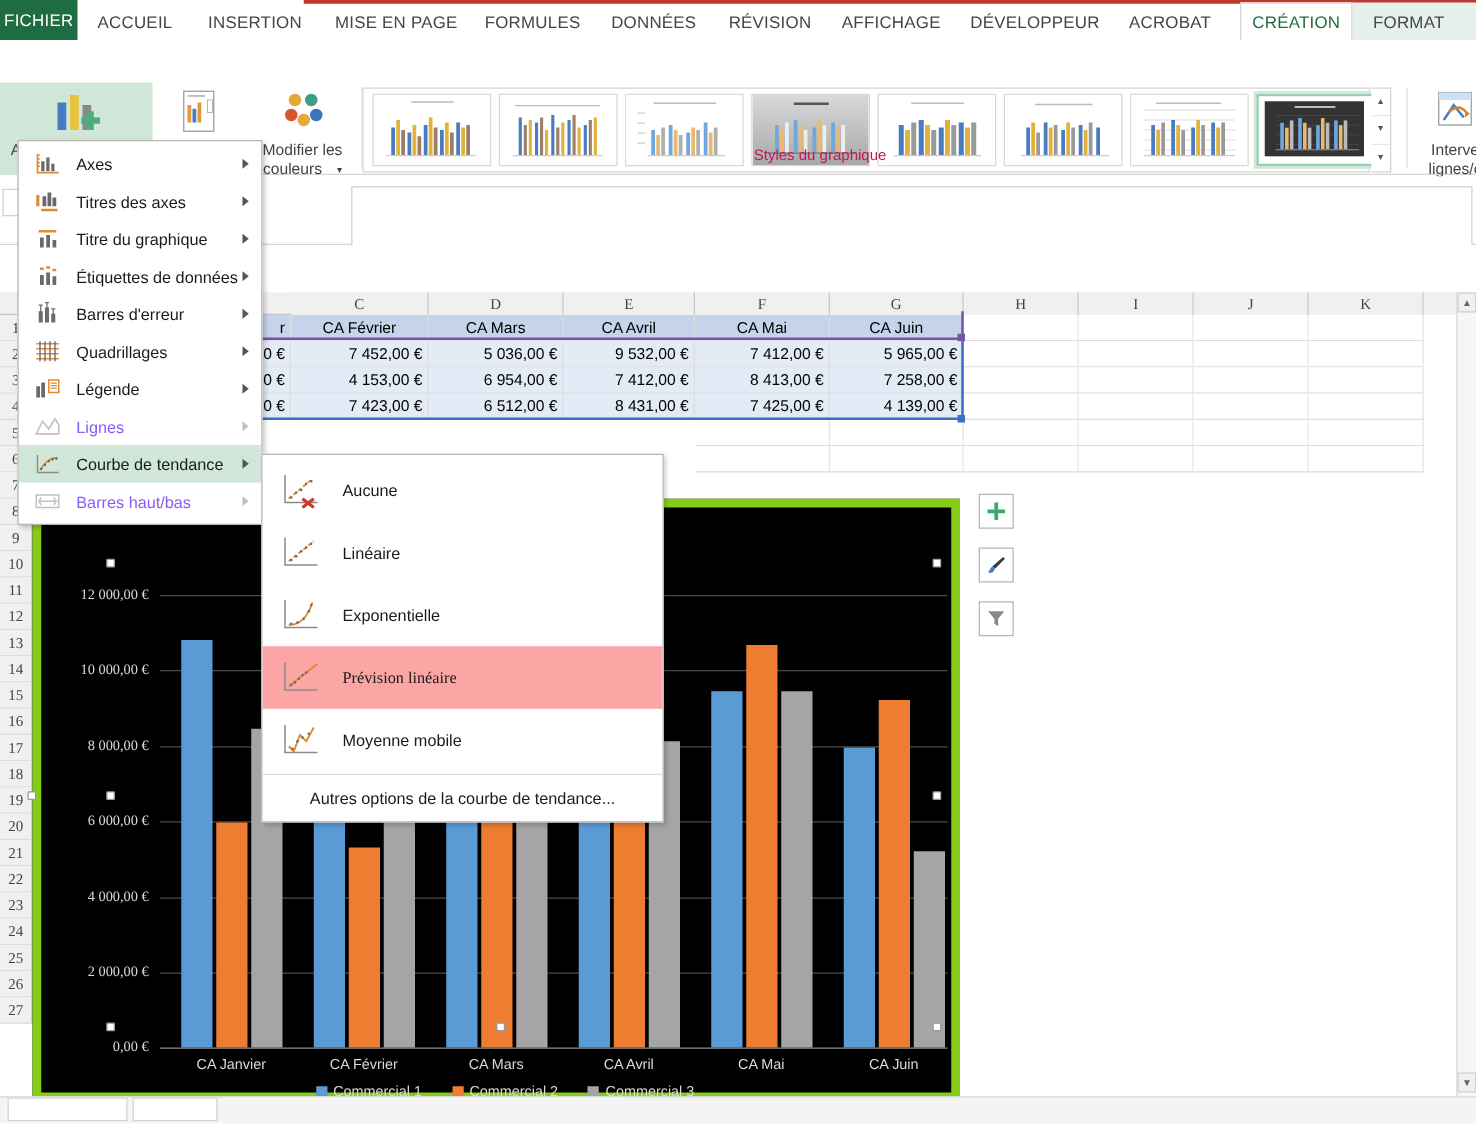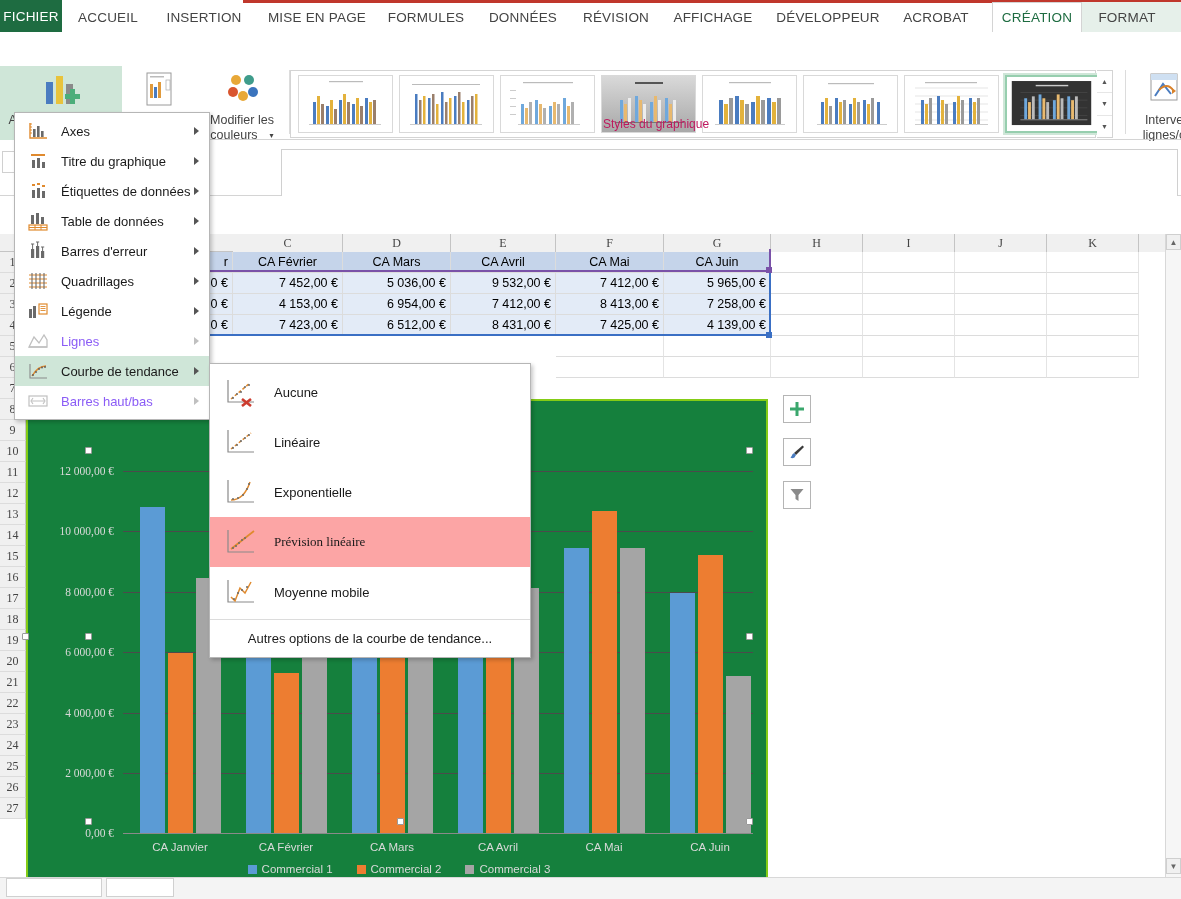--- a/index.html
+++ b/index.html
@@ -144,21 +144,21 @@
   .cell.emptyrow { background: #fff; border-right: 1px solid #e4e4e4; }
 
   .sel-purple { position: absolute; background: #7a52a8; }
   .sel-blue { position: absolute; background: #3a6fc4; }
   .handle-sq { position: absolute; width: 6px; height: 6px; background: #7a52a8; }
   .handle-sq.b { background: #3a6fc4; }
 
   
   .chart-obj {
     position: absolute; left: 26px; top: 203px; width: 742px; height: 482px;
-    background: #15803d; border: 2px solid #84cc16;
+    background: #000000; border: 7px solid #84cc16;
   }
   .chart-plot { position: absolute; left: 0; top: 0; width: 742px; height: 482px; }
   .ytick {
     position: absolute; right: 100%; transform: translateY(-50%);
     font-size: 11.5px; color: #d9d9d9; white-space: nowrap; padding-right: 9px;
     font-family: "Liberation Serif", serif;
   }
   .gline { position: absolute; height: 1px; background: #4b4b4b; }
   .xlabel {
     position: absolute; font-size: 11.5px; color: #d9d9d9;
@@ -816,20 +816,33 @@
           <rect x="6" y="8" width="2.6" height="8" fill="#6a6a6a"></rect>
           <rect x="10" y="5" width="2.6" height="11" fill="#6a6a6a"></rect>
           <rect x="14" y="10" width="2.6" height="6" fill="#6a6a6a"></rect>
           <path d="M3 3h2M3 6h2M3 9h2M3 12h2" stroke="#e08a2e" stroke-width="1"></path>
         </svg>
       </span>
       <span>Axes</span>
       <span class="arrow"></span>
     </div>
 
+    <div class="menu-item">
+      <span class="mi-icon">
+        <svg width="22" height="20" viewBox="0 0 22 20">
+          <rect x="2" y="5" width="2.5" height="9" fill="#e08a2e"></rect>
+          <rect x="7" y="6" width="3" height="8" fill="#6a6a6a"></rect>
+          <rect x="11" y="3" width="3" height="11" fill="#6a6a6a"></rect>
+          <rect x="15" y="7" width="3" height="7" fill="#6a6a6a"></rect>
+          <rect x="6" y="16" width="13" height="2" fill="#e08a2e"></rect>
+        </svg>
+      </span>
+      <span>Titres des axes</span>
+      <span class="arrow"></span>
+    </div>
 
     <div class="menu-item">
       <span class="mi-icon">
         <svg width="22" height="20" viewBox="0 0 22 20">
           <rect x="4" y="3" width="14" height="2" fill="#e08a2e"></rect>
           <rect x="5" y="9" width="3" height="8" fill="#6a6a6a"></rect>
           <rect x="10" y="7" width="3" height="10" fill="#6a6a6a"></rect>
           <rect x="15" y="11" width="3" height="6" fill="#6a6a6a"></rect>
         </svg>
       </span>
@@ -845,33 +858,20 @@
           <rect x="15" y="4" width="3" height="2" fill="#e08a2e"></rect>
           <rect x="5" y="9" width="3" height="8" fill="#6a6a6a"></rect>
           <rect x="10" y="7" width="3" height="10" fill="#6a6a6a"></rect>
           <rect x="15" y="10" width="3" height="7" fill="#6a6a6a"></rect>
         </svg>
       </span>
       <span>Étiquettes de données</span>
       <span class="arrow"></span>
     </div>
 
-    <div class="menu-item">
-      <span class="mi-icon">
-        <svg width="22" height="20" viewBox="0 0 22 20">
-          <rect x="4" y="4" width="3" height="9" fill="#6a6a6a"></rect>
-          <rect x="9" y="2" width="3" height="11" fill="#6a6a6a"></rect>
-          <rect x="14" y="6" width="3" height="7" fill="#6a6a6a"></rect>
-          <rect x="2" y="14" width="18" height="5" fill="none" stroke="#e08a2e" stroke-width="1.2"></rect>
-          <path d="M8 14v5M14 14v5M2 16.5h18" stroke="#e08a2e" stroke-width="1"></path>
-        </svg>
-      </span>
-      <span>Table de données</span>
-      <span class="arrow"></span>
-    </div>
 
     <div class="menu-item">
       <span class="mi-icon">
         <svg width="22" height="20" viewBox="0 0 22 20">
           <rect x="4" y="8" width="3.2" height="9" fill="#6a6a6a"></rect>
           <rect x="9" y="5" width="3.2" height="12" fill="#6a6a6a"></rect>
           <rect x="14" y="10" width="3.2" height="7" fill="#6a6a6a"></rect>
           <path d="M5.6 3v6M4 3h3.2M10.6 1v5M9 1h3.2M15.6 6v5M14 6h3.2" stroke="#6a6a6a" stroke-width="1"></path>
         </svg>
       </span>

